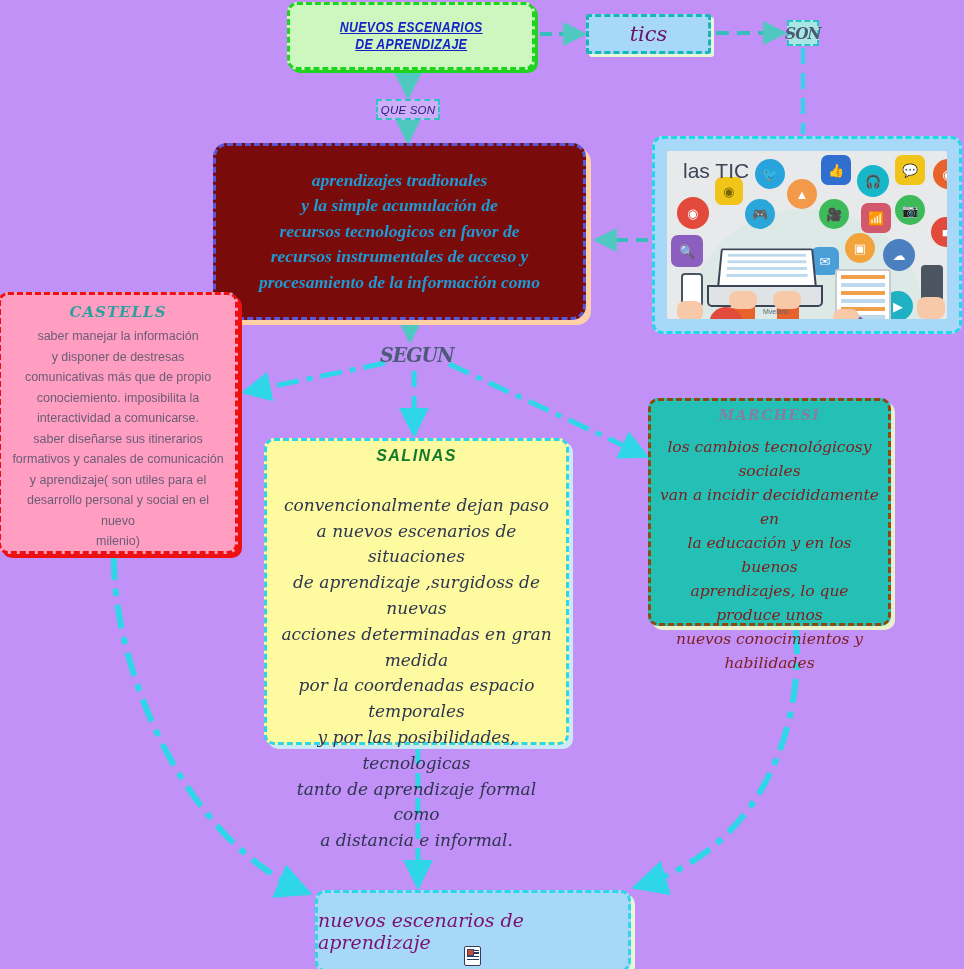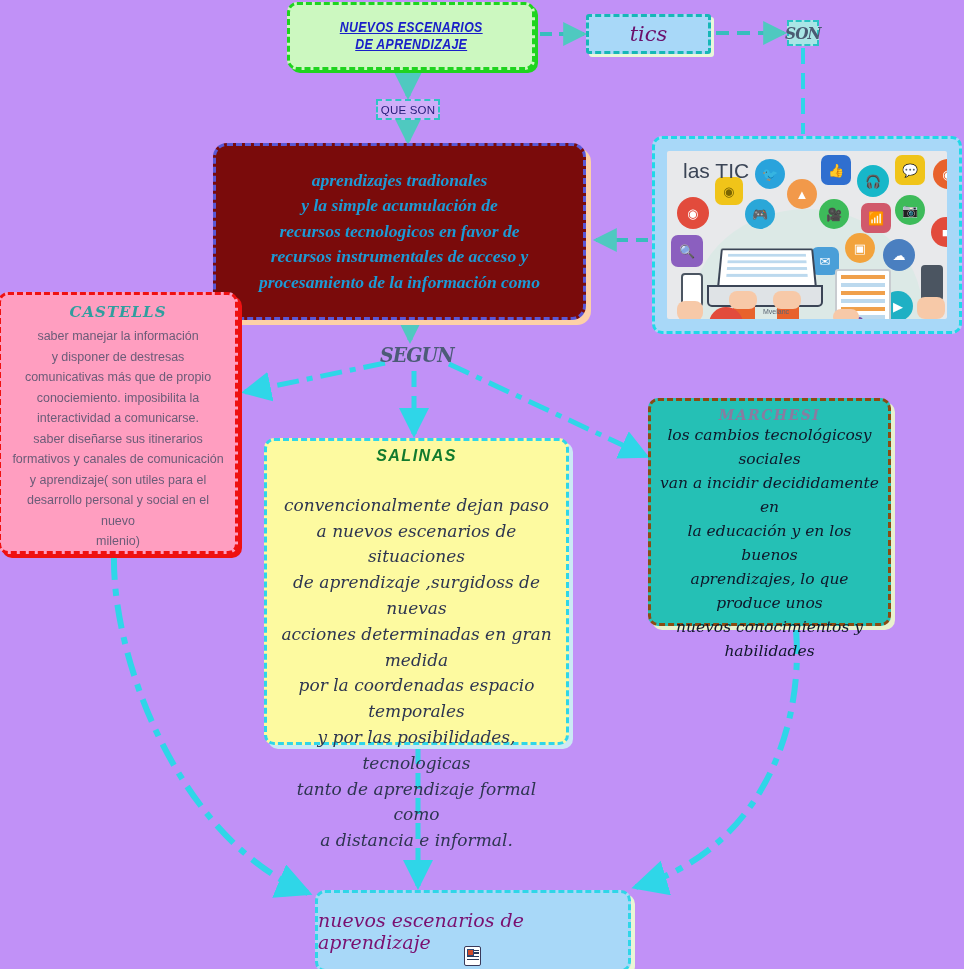--- a/index.html
+++ b/index.html
@@ -55,21 +55,21 @@
     color:#4a5a72;font-size:17px;font-weight:bold;font-style:italic;
     font-family:"DejaVu Serif", serif;
     letter-spacing:-1px;transform:scaleX(.9);
   }
 
   
   #quesonlbl{
     left:376px;top:99px;width:64px;height:21px;
     background:#cfaef9;
     border:2px dashed #2ec4c4;
-    display:flex;align-items:center;justify-content:center;
+    display:flex;align-items:center;justify-content:center;font-style:italic;
   }
   #quesonlbl .txt{color:#241a78;font-size:11.5px;letter-spacing:.2px;}
 
   
   #segunlbl{
     left:386px;top:341px;width:62px;height:28px;
     display:flex;align-items:center;justify-content:center;
   }
   #segunlbl .txt{
     color:#4c5b77;font-size:20px;font-weight:bold;font-style:italic;
@@ -179,24 +179,24 @@
     left:648px;top:398px;width:243px;height:228px;
     background:#25c0b5;
     border:3px dashed #8a4b12;
     border-radius:10px;
     box-shadow:4px 4px 0 #e9f2cd;
     padding:6px 8px 0 8px;
   }
   #marchesi .ttl{
     color:#8a7ba0;font-size:14px;font-style:italic;font-weight:bold;
     text-align:center;font-family:"DejaVu Serif", serif;
-    letter-spacing:1.5px;margin-bottom:0;
+    letter-spacing:1.5px;margin-bottom:12px;
   }
   #marchesi .txt{
-    color:#0f172a;font-size:15.5px;line-height:24px;text-align:center;
+    color:#7f1d1d;font-size:15.5px;line-height:24px;text-align:center;
     font-family:"DejaVu Serif", serif;font-style:italic;
   }
 
   
   #bottom{
     left:315px;top:890px;width:316px;height:82px;
     background:#a8d8f8;
     border:3px dashed #2fd6e8;
     border-radius:10px;
     box-shadow:4px 4px 0 #eaf6d4;

